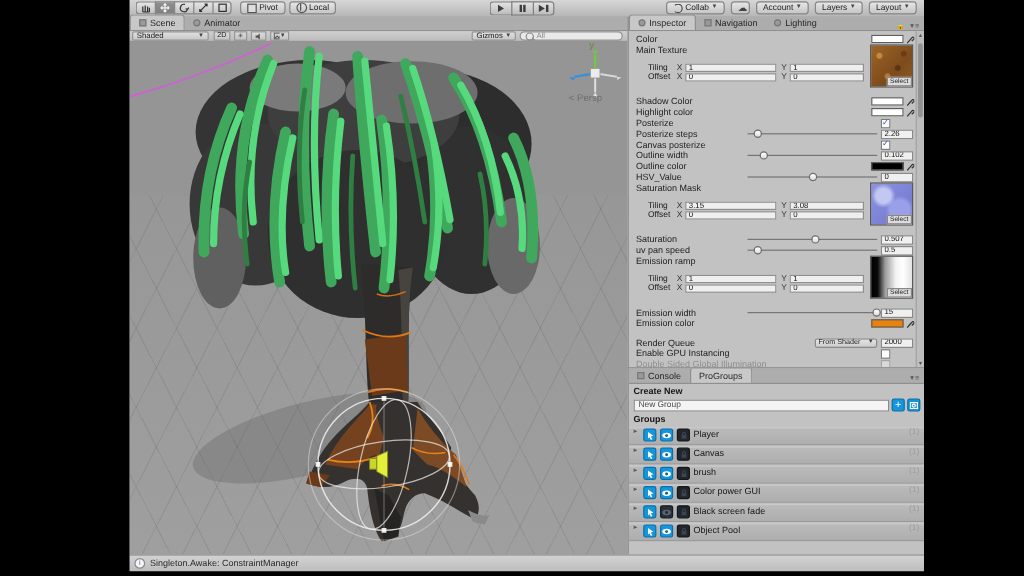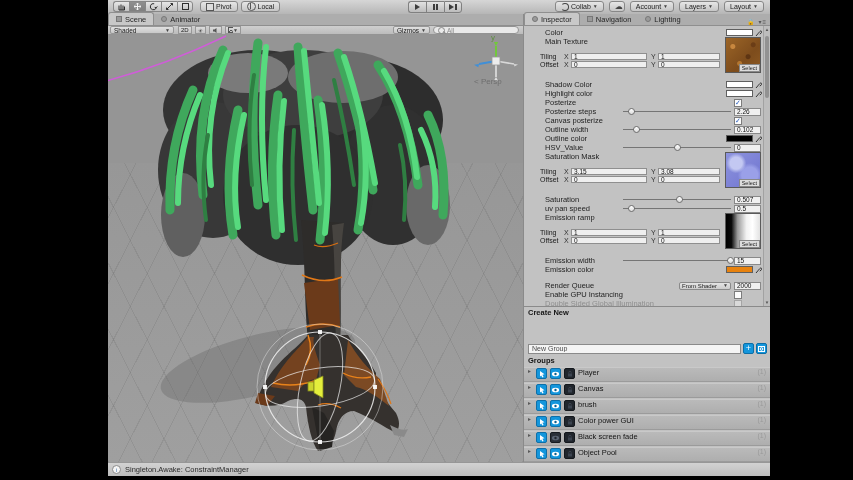--- a/index.html
+++ b/index.html
@@ -65,21 +65,21 @@
   #tree-svg{position:absolute;left:0;top:0;}
   .vp-label{position:absolute;color:#6e6e6e;font-size:8px;}
   #axis-y-label{left:383px;top:-2px;color:#5d8f3c;}
   #persp-label{left:366px;top:42px;}
 
   
   #inspector{position:absolute;left:415px;top:26px;width:247px;height:280px;background:#c2c2c2;
     border-left:1px solid #8a8a8a;box-sizing:border-box;overflow:hidden;}
   #inspector-content{position:absolute;left:0;top:2px;width:239px;}
   .irow{display:flex;align-items:center;height:9px;padding-left:6px;font-size:7.5px;color:#1e1e1e;}
-  .irow .lbl{flex:1;white-space:nowrap;overflow:hidden;margin-left:15px;}
+  .irow .lbl{flex:1;white-space:nowrap;overflow:hidden;}
   .irow.disabled{color:#8f8f8f;}
   .slider{position:relative;width:108px;height:9px;flex:0 0 108px;}
   .slider .track{position:absolute;left:0;right:0;top:4px;height:1px;background:#757575;}
   .slider .knob{position:absolute;top:1px;width:7px;height:7px;margin-left:-3px;border-radius:50%;
     background:linear-gradient(#fff,#dcdcdc);border:1px solid #6e6e6e;box-sizing:border-box;}
   .valbox{width:27px;height:8px;flex:0 0 27px;margin-left:3px;margin-right:2px;background:#f0f0f0;border:1px solid #898989;
     font-size:6.5px;line-height:7px;padding:0 0 0 2px;box-sizing:border-box;font-family:"Liberation Sans",sans-serif;color:#111;}
   .checkbox{width:8px;height:8px;flex:0 0 8px;margin-right:21px;background:#fcfcfc;border:1px solid #7c7c7c;
     box-sizing:border-box;font-size:7px;line-height:6px;text-align:center;color:#2a5fbf;}
   .checkbox.checked{color:#2a5fbf;}
@@ -113,21 +113,21 @@
     box-sizing:border-box;justify-content:space-between;}
   .vscroll{position:absolute;right:0;top:0;bottom:0;width:7px;background:#bdbdbd;border-left:1px solid #a2a2a2;box-sizing:border-box;}
   .vscroll .vthumb{position:absolute;left:1px;width:4px;top:10px;height:62px;background:#929292;border-radius:2px;}
   .vscroll .varrow{position:absolute;left:0;width:6px;height:7px;font-size:4.5px;color:#555;text-align:center;line-height:7px;}
 
   
   #bottom-panel{position:absolute;left:415px;top:306px;width:247px;height:156px;background:#c2c2c2;
     border-left:1px solid #8a8a8a;border-top:1px solid #8a8a8a;box-sizing:border-box;overflow:hidden;}
   #bp-tabbar{height:12px;background:#adadad;border-bottom:1px solid #8f8f8f;display:flex;align-items:flex-end;}
   .bold-row{height:11px;display:flex;align-items:center;padding-left:4px;font-weight:bold;font-size:7.5px;color:#151515;}
-  #newgroup-row{height:13px;display:flex;align-items:center;padding:0 3px 0 4px;gap:2px;margin-top:24px;}
+  #newgroup-row{height:13px;display:flex;align-items:center;padding:0 3px 0 4px;gap:2px;}
   #newgroup-input{flex:1;height:10px;background:#f4f4f4;border:1px solid #8a8a8a;font-size:7px;padding:0 3px;
     box-sizing:border-box;color:#4a4a4a;font-family:"Liberation Sans",sans-serif;}
   .bluebtn{width:11px;height:11px;background:#1496dc;border:1px solid #0c6ea6;border-radius:2px;color:#fff;
     display:flex;align-items:center;justify-content:center;font-size:9px;line-height:9px;box-sizing:border-box;}
   #groups-list{margin-top:1px;}
   .grow{height:15px;margin-bottom:1px;background:linear-gradient(#bababa,#aeaeae);
     border-top:1px solid #c9c9c9;border-bottom:1px solid #9b9b9b;display:flex;align-items:flex-start;gap:3px;
     padding-left:3px;box-sizing:border-box;}
   .garrow{width:6px;color:#5a5a5a;font-size:5px;}
   .gicon{width:11px;height:11px;border-radius:2px;display:flex;align-items:center;justify-content:center;box-sizing:border-box;}
@@ -600,20 +600,30 @@
     </div>
 
     <div class="vscroll">
       <span class="varrow" style="top:0;">▲</span>
       <span class="vthumb"></span>
       <span class="varrow" style="bottom:0;">▼</span>
     </div>
   </div>
 
   <div id="bottom-panel">
+    <div id="bp-tabbar">
+      <div class="tab">
+        <span class="tabicon"></span>
+        <span>Console</span>
+      </div>
+      <div class="tab active">
+        <span>ProGroups</span>
+      </div>
+      <span class="panelmenu">▾≡</span>
+    </div>
 
     <div class="bold-row">
       <span>Create New</span>
     </div>
 
     <div id="newgroup-row">
       <input id="newgroup-input" value="New Group" style="">
       <span class="bluebtn">+</span>
       <span class="bluebtn">
         <svg width="7" height="7">

